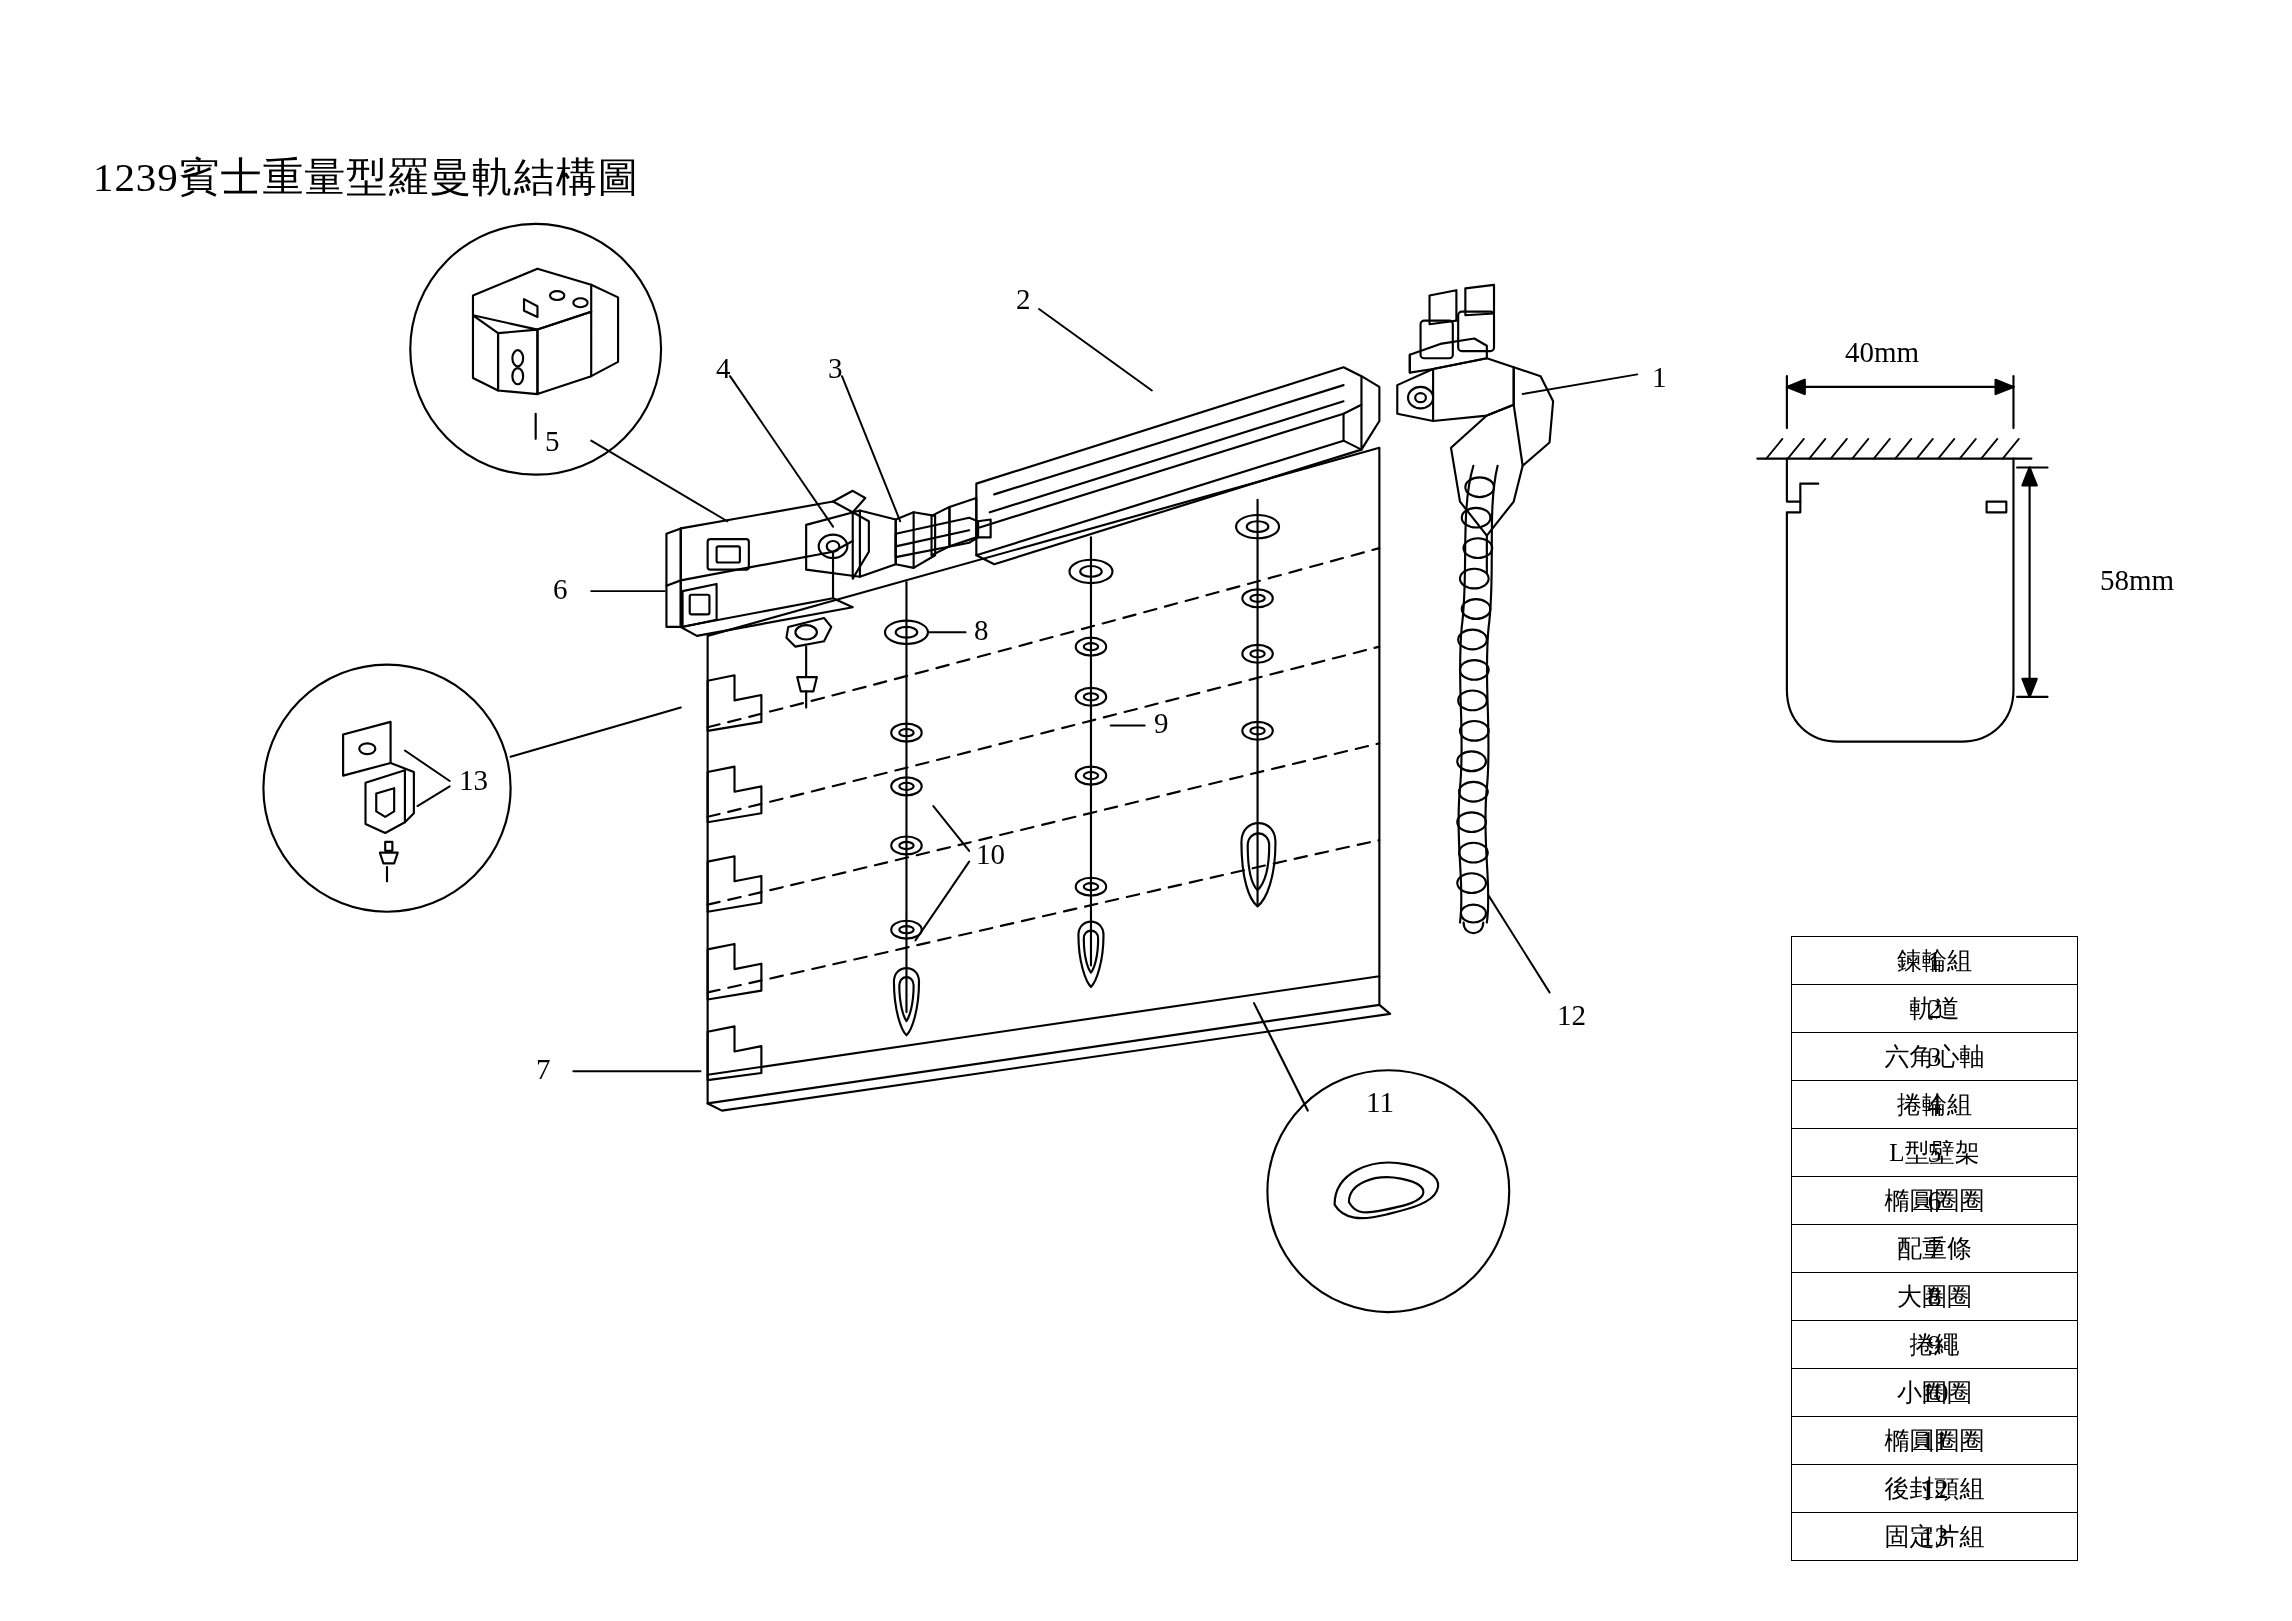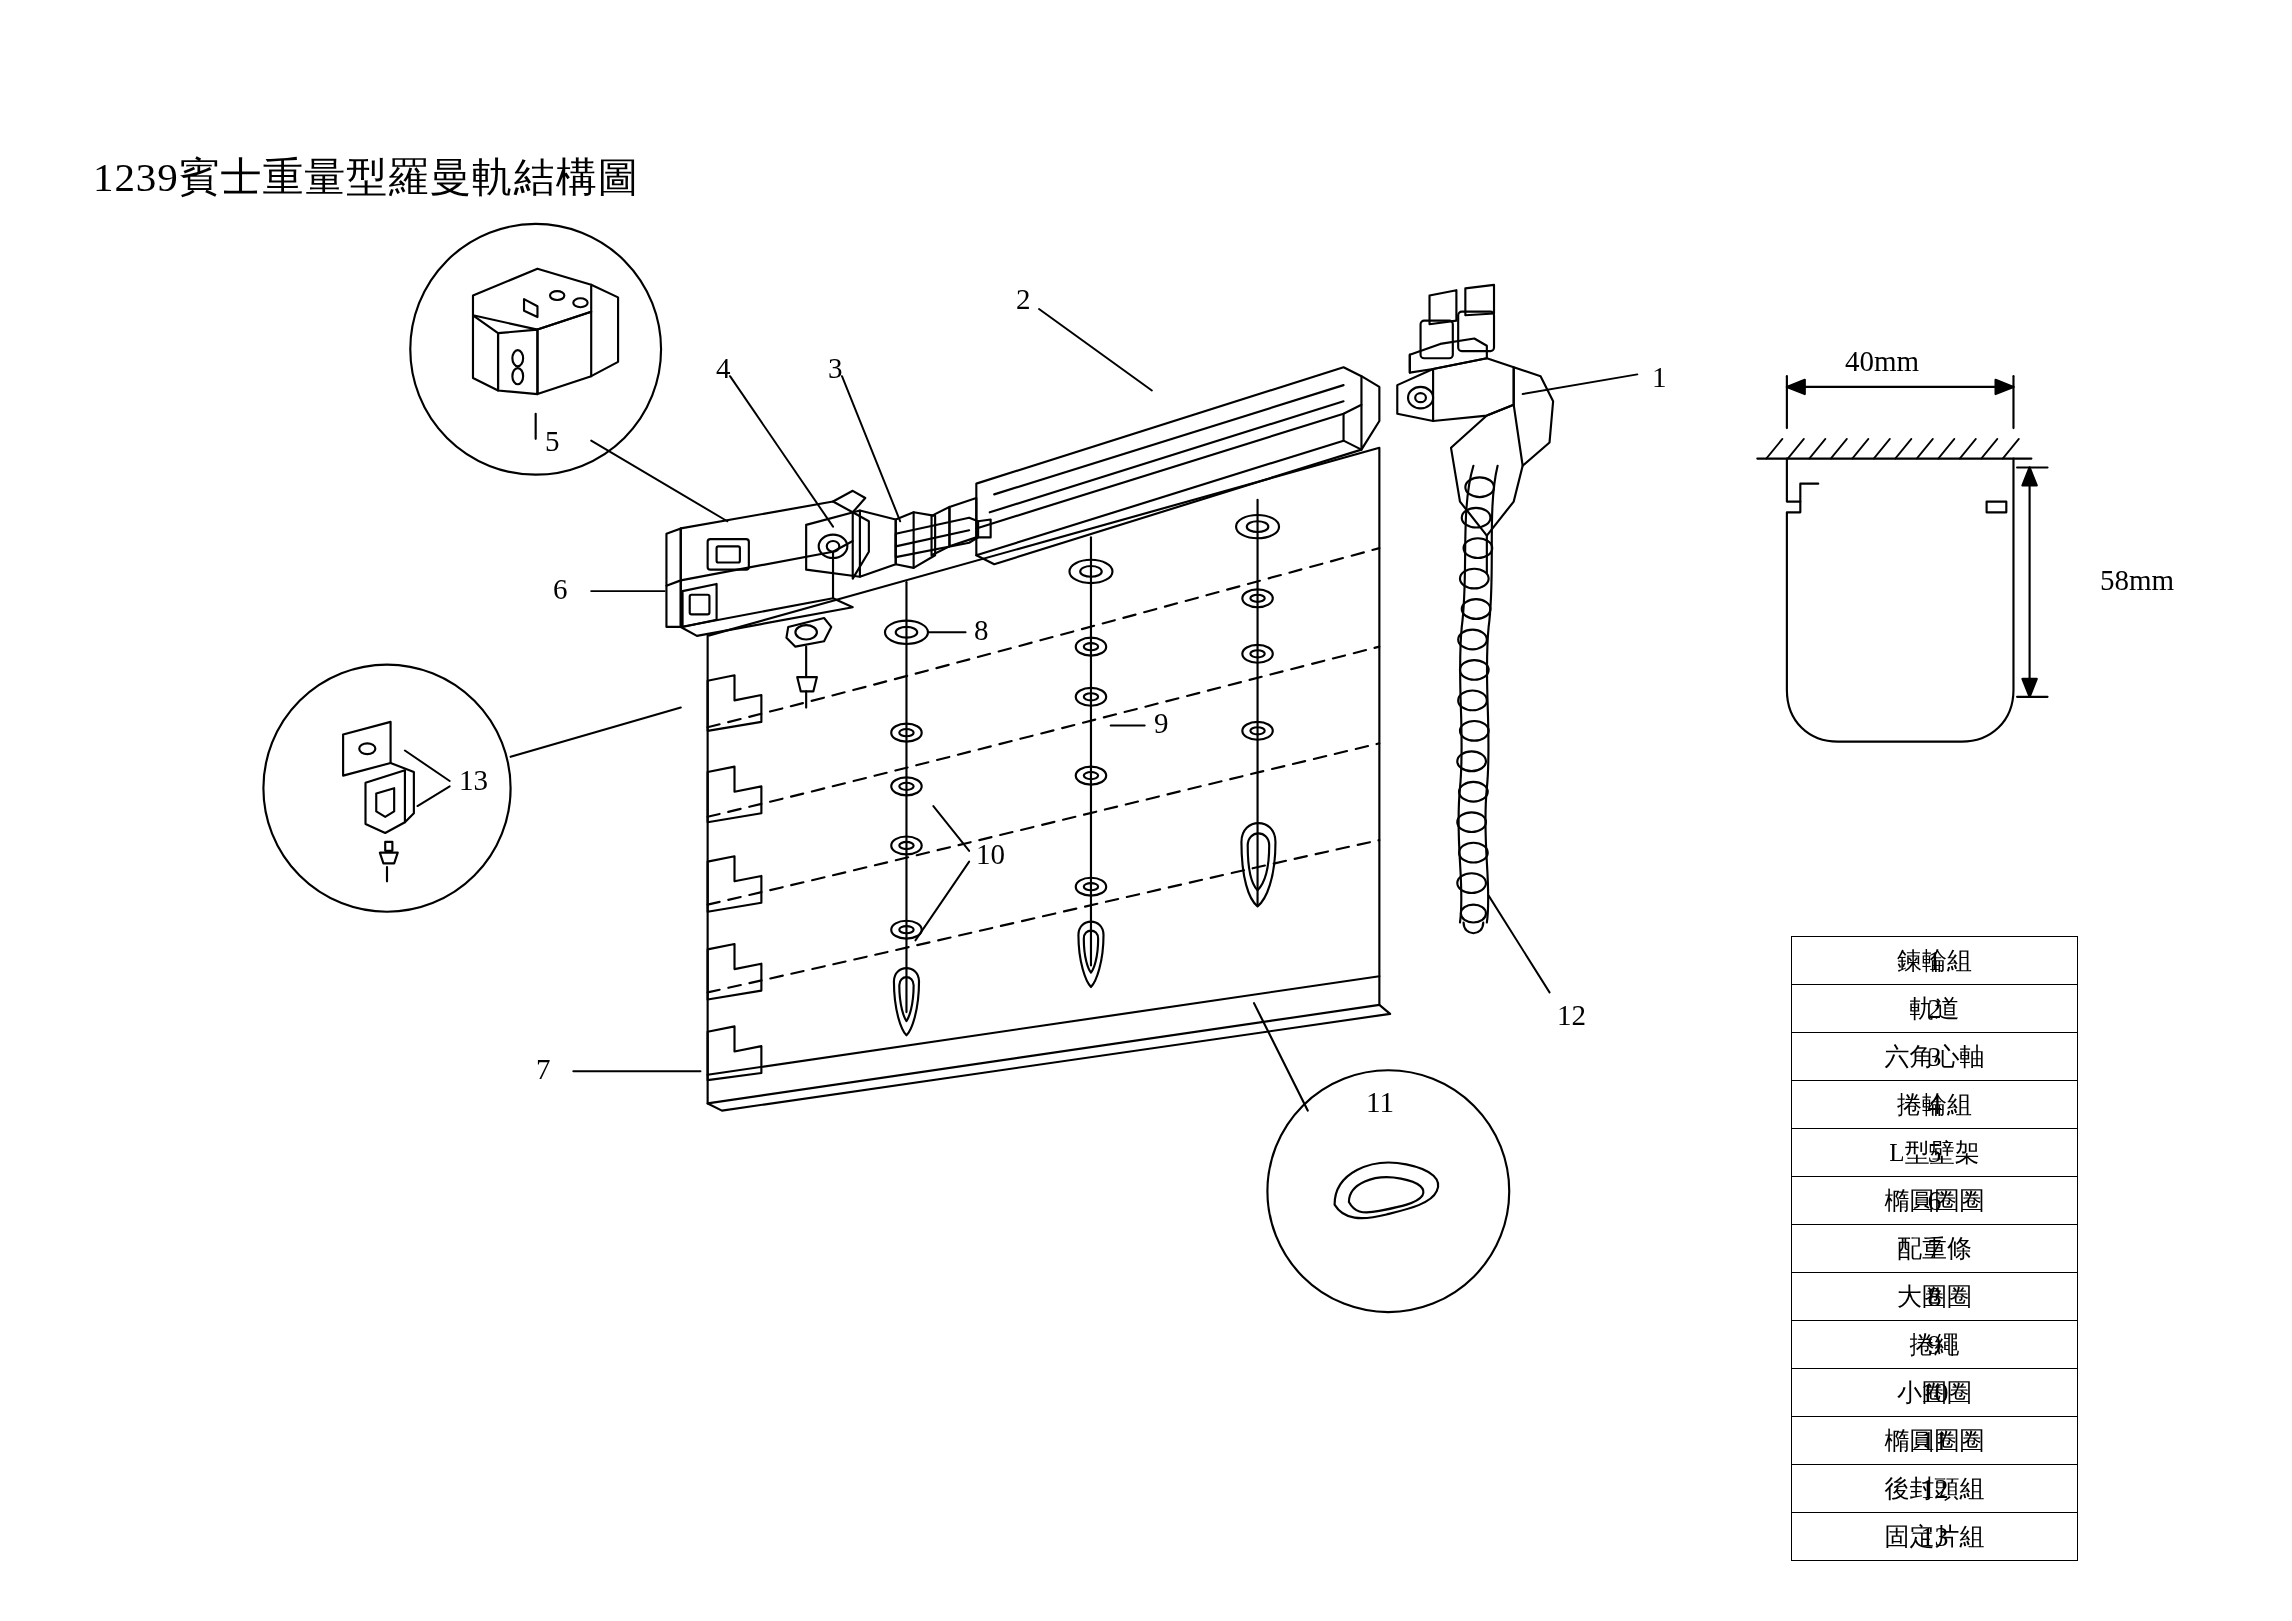--- a/index.html
+++ b/index.html
@@ -35,21 +35,20 @@
     top: 287px;
     font-size: 29px;
     white-space: nowrap;
   }
   .dim-w {
     position: absolute;
     left: 1845px;
     top: 336px;
     font-size: 29px;
     white-space: nowrap;
-    margin-top: 9px;
   }
   .dim-h {
     position: absolute;
     left: 2100px;
     top: 564px;
     font-size: 29px;
     white-space: nowrap;
   }
   .callout {
     position: absolute;

